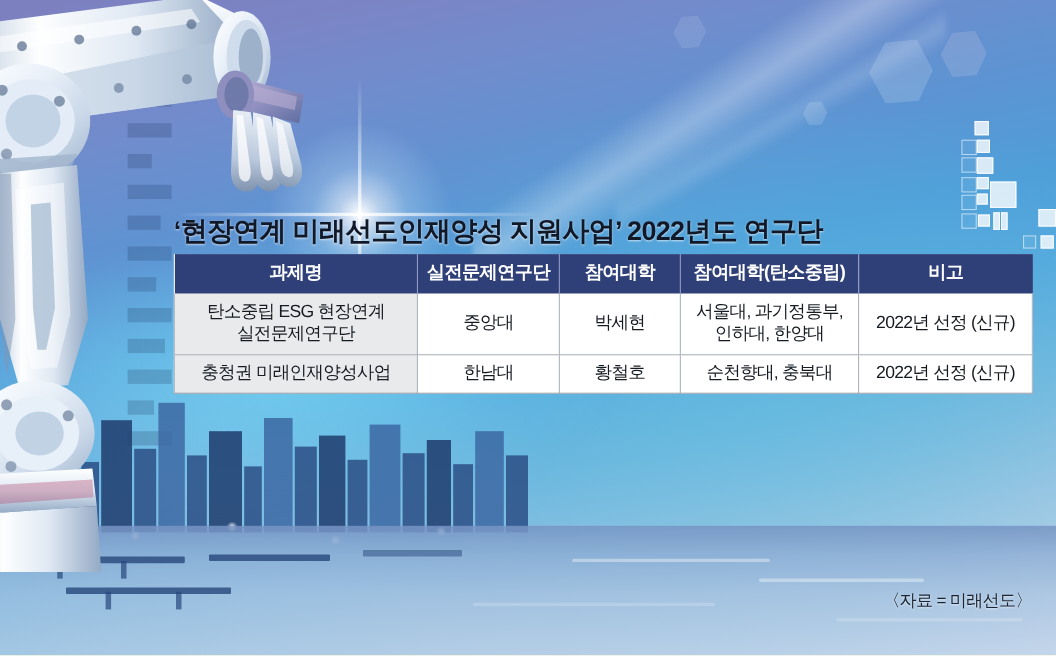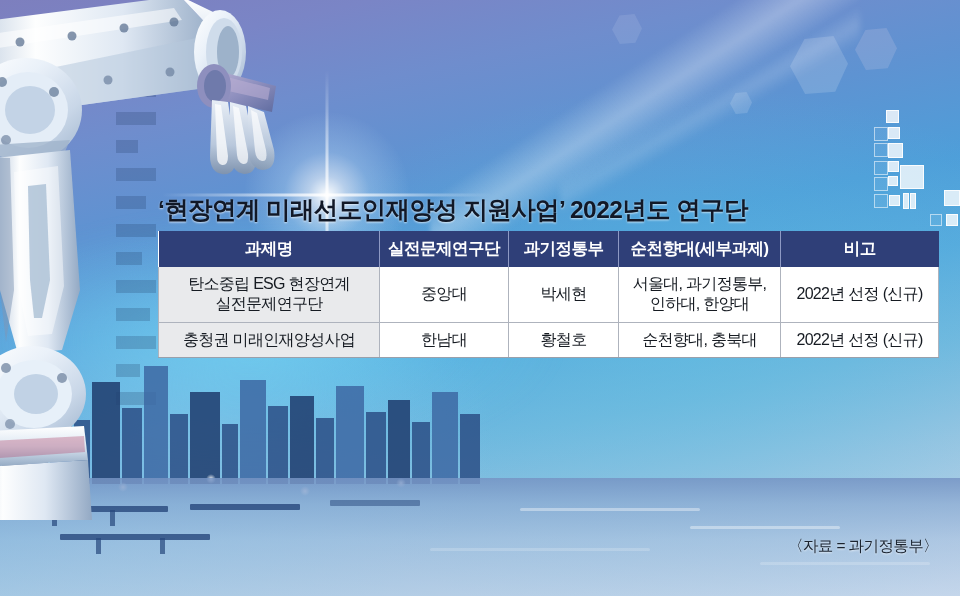--- a/index.html
+++ b/index.html
@@ -414,22 +414,22 @@
         <col class="c1">
           <col class="c2">
           <col class="c3">
           <col class="c4">
           <col class="c5">
       </colgroup>
       <thead>
         <tr>
           <th>과제명</th>
           <th>실전문제연구단</th>
-          <th>과기정통부</th>
-          <th>순천향대(세부과제)</th>
+          <th>참여대학</th>
+          <th>참여대학(탄소중립)</th>
           <th>비고</th>
         </tr>
       </thead>
       <tbody>
         <tr>
           <td>
             <div>탄소중립 ESG 현장연계</div>
             <div>실전문제연구단</div>
           </td>
           <td>중앙대</td>
@@ -444,15 +444,15 @@
           <td>충청권 미래인재양성사업</td>
           <td>한남대</td>
           <td>황철호</td>
           <td>순천향대, 충북대</td>
           <td>2022년 선정 (신규)</td>
         </tr>
       </tbody>
     </table>
   </div>
 
-  <div class="source">〈자료 = 과기정통부〉</div>
+  <div class="source">〈자료 = 미래선도〉</div>
 
 </div>
 
 </body></html>

